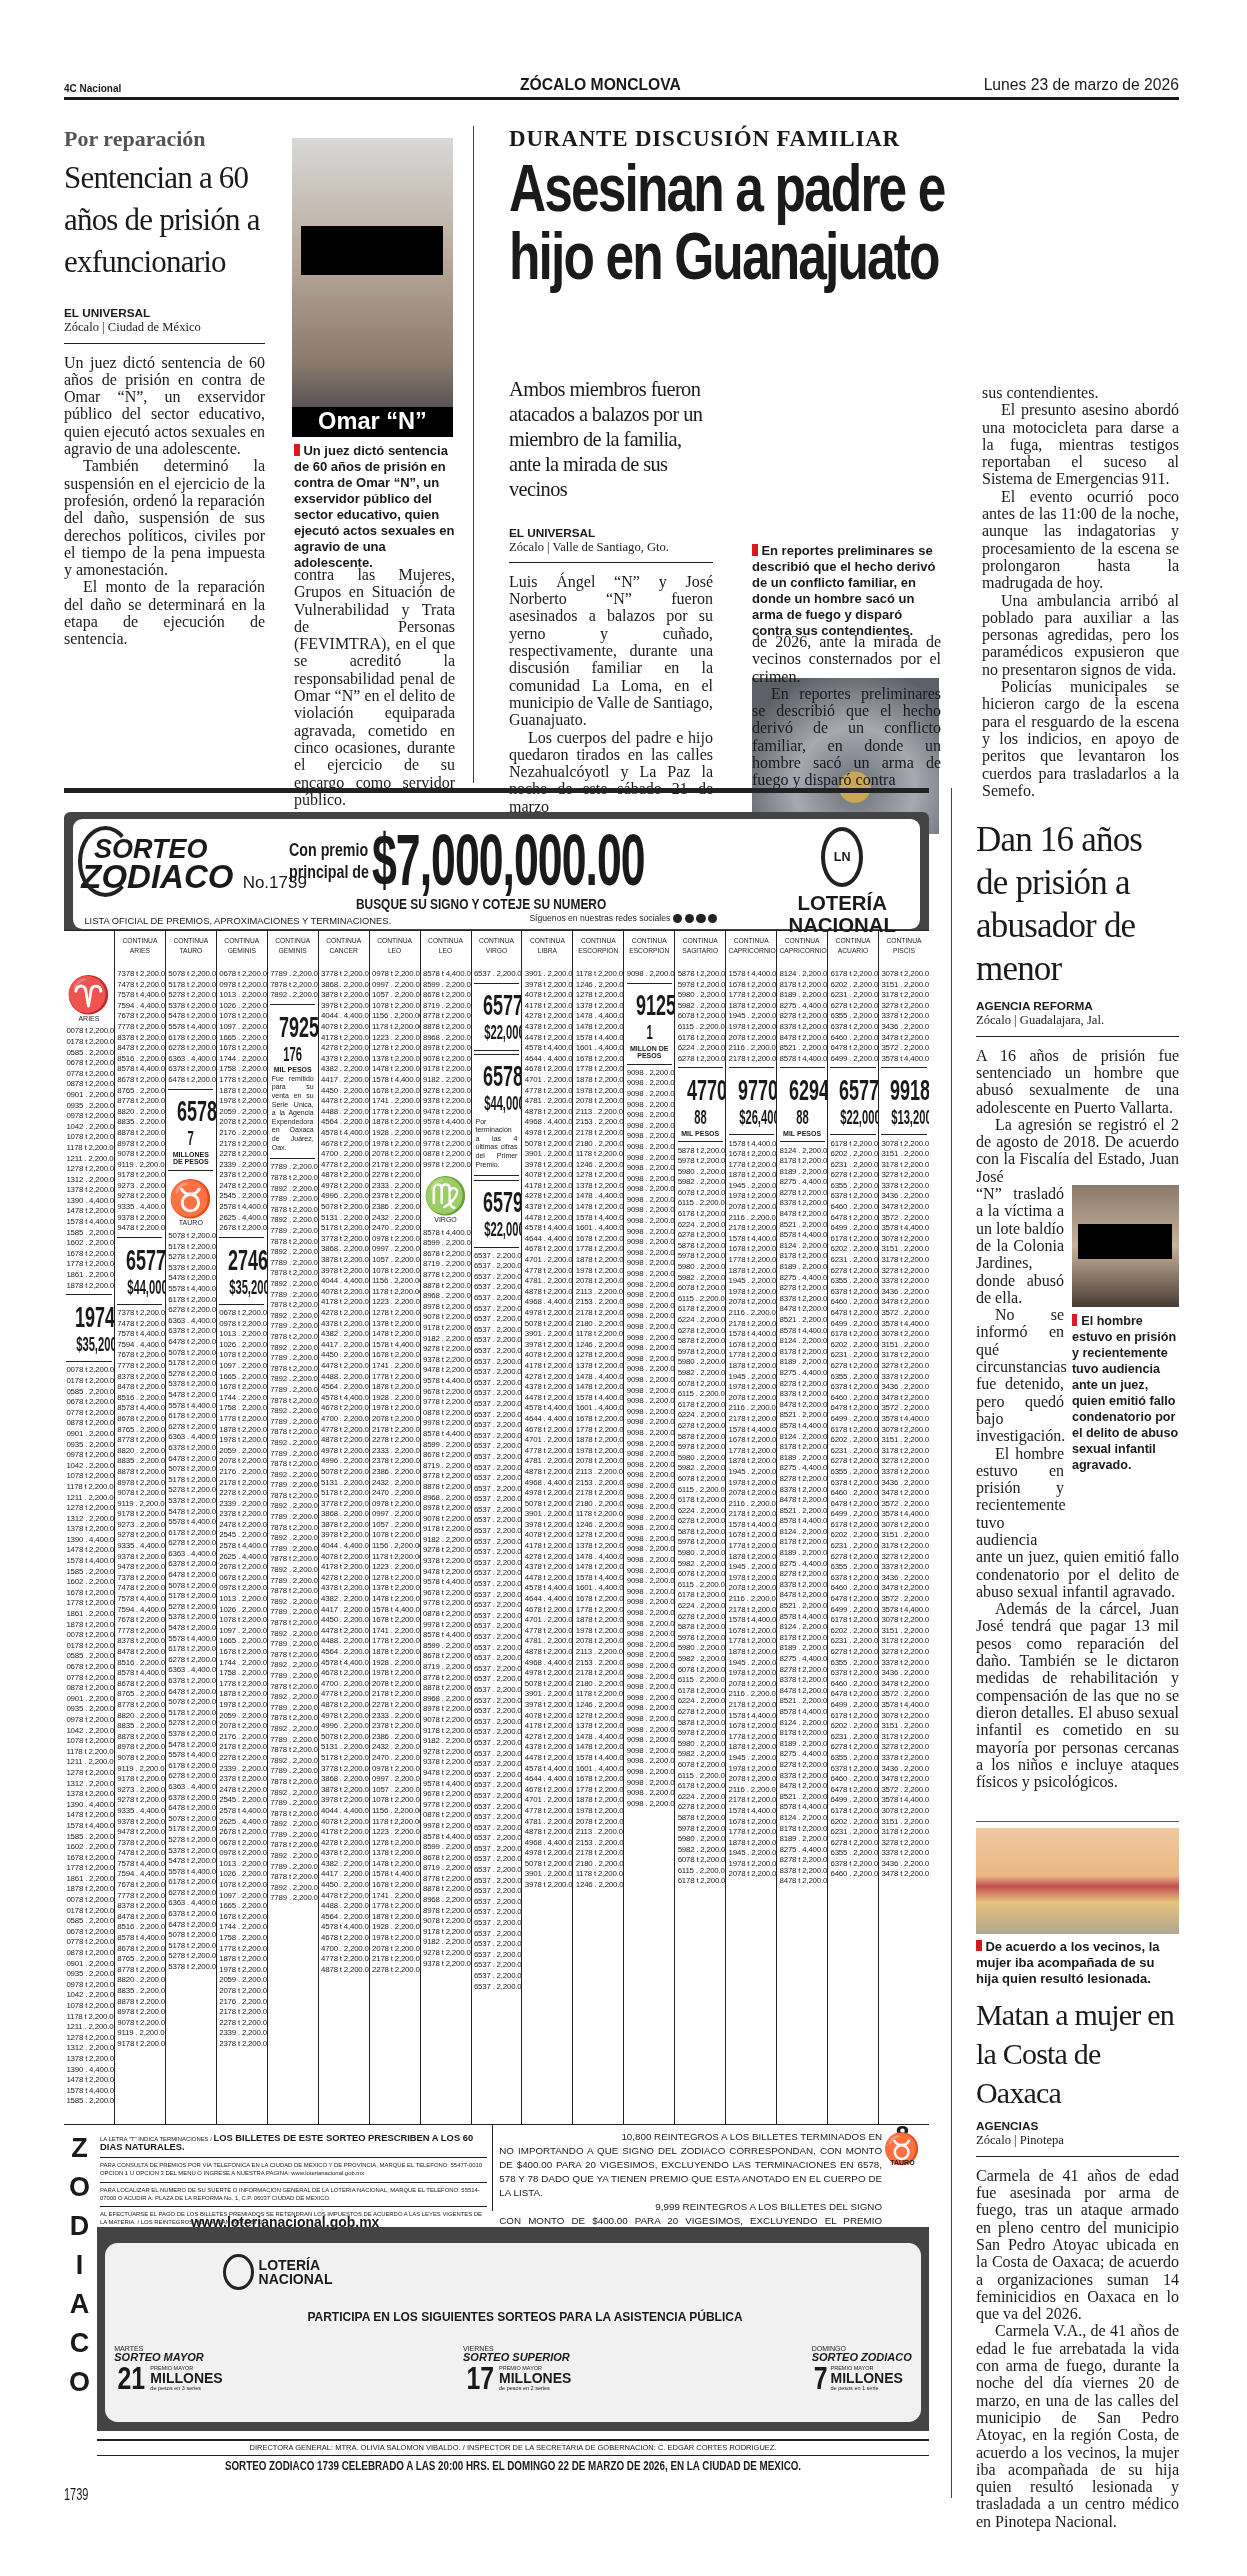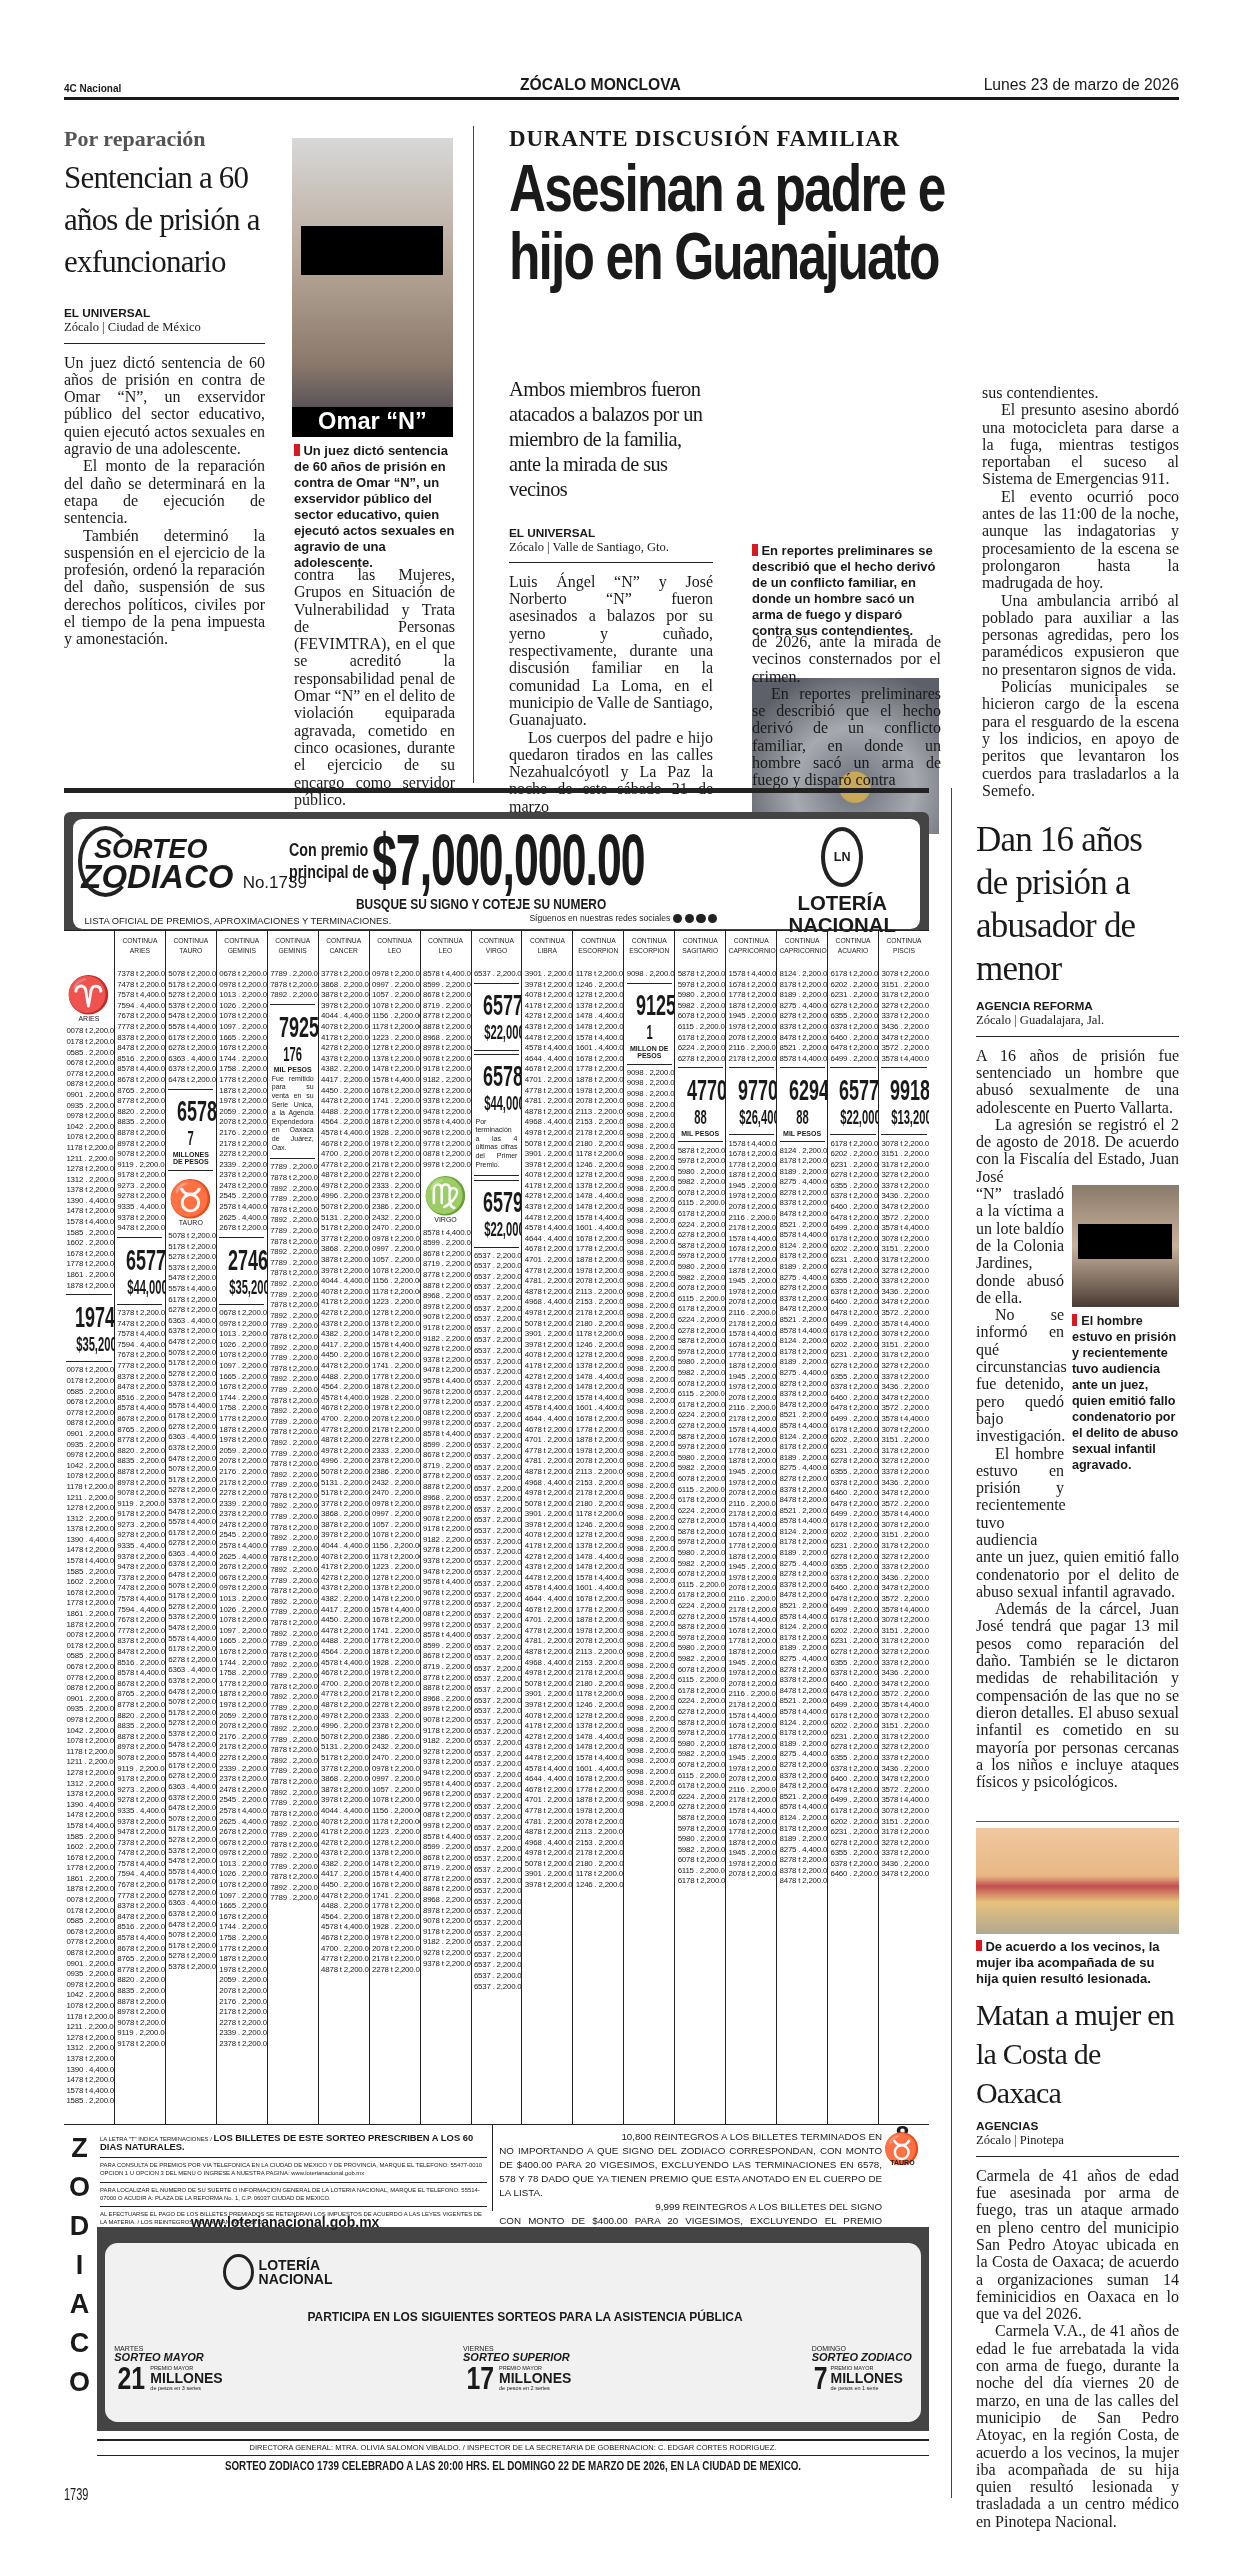--- a/index.html
+++ b/index.html
@@ -120,22 +120,22 @@
     <span class="date">Lunes 23 de marzo de 2026</span>
   </div>
 
   <div class="col" style="left:0; top:126px; width:201px;">
     <div class="kicker">Por reparación</div>
     <div class="head-serif" style="margin-top:4.7px;">Sentencian a 60 años de prisión a exfuncionario</div>
     <div class="byline-agency">EL UNIVERSAL</div>
     <div class="byline-place">Zócalo | Ciudad de México</div>
     <div class="body-txt">
       <p class="first">Un juez dictó sentencia de 60 años de prisión en contra de Omar “N”, un exservidor público del sector educativo, quien ejecutó actos sexuales en agravio de una adolescente.</p>
+      <p>También determinó la suspensión en el ejercicio de la profesión, ordenó la reparación del daño, suspensión de sus derechos políticos, civiles por el tiempo de la pena impuesta y amonestación.</p>
       <p>El monto de la reparación del daño se determinará en la etapa de ejecución de sentencia.</p>
-      <p>También determinó la suspensión en el ejercicio de la profesión, ordenó la reparación del daño, suspensión de sus derechos políticos, civiles por el tiempo de la pena impuesta y amonestación.</p>
     </div>
   </div>
 
   <div class="col photo" style="left:228px; top:138px; width:161px; height:299px; background:linear-gradient(#d8d8d8,#b9a99a 40%,#8b7a6c 75%,#3a3a48);">
     <div class="censor" style="left:9.4px; top:88px; width:142px; height:49px;"></div>
     <div class="label">Omar “N”</div>
   </div>
   <div class="col caption" style="left:230px; top:443px; width:161px;">
     <span class="mark"></span><span>Un juez dictó sentencia de 60 años de prisión en contra de Omar “N”, un exservidor público del sector educativo, quien ejecutó actos sexuales en agravio de una adolescente.</span>
   </div>

